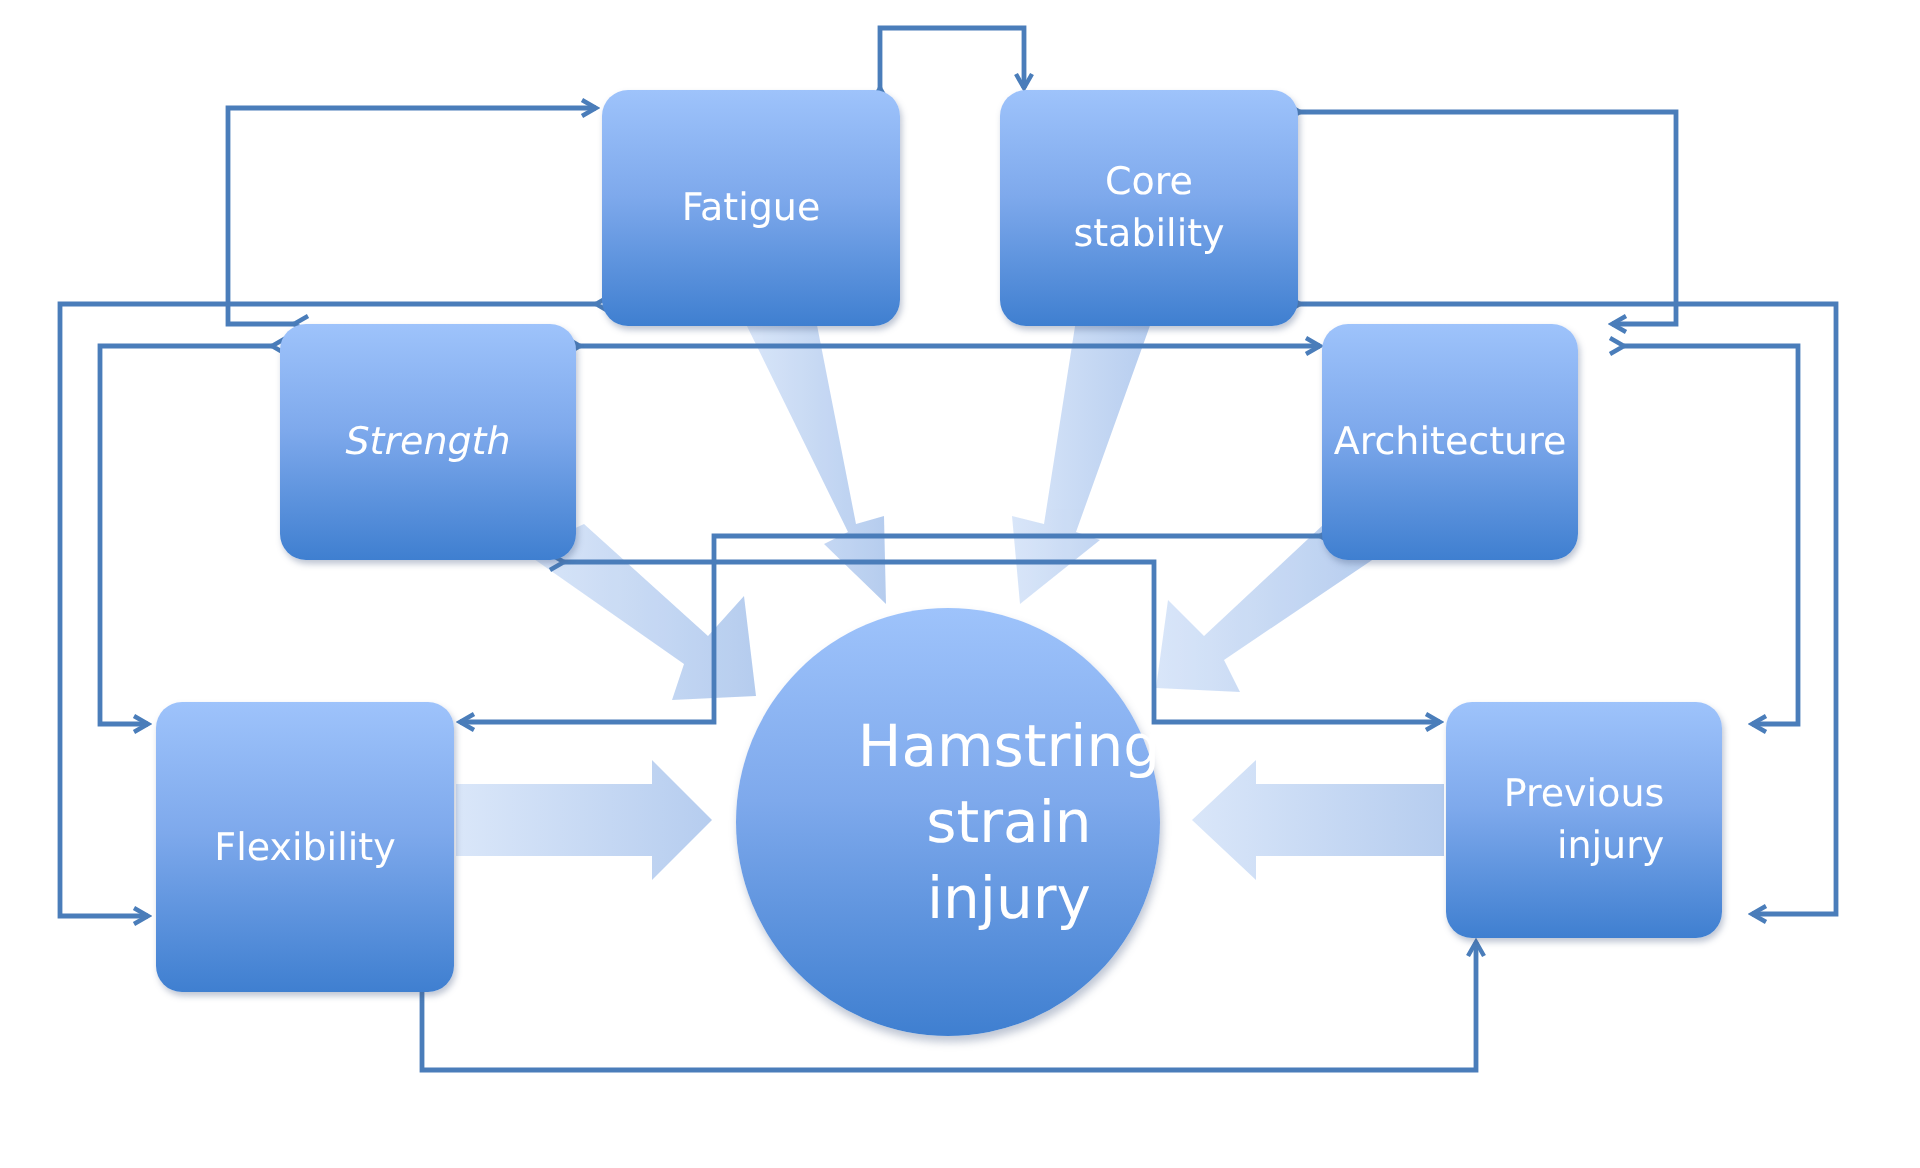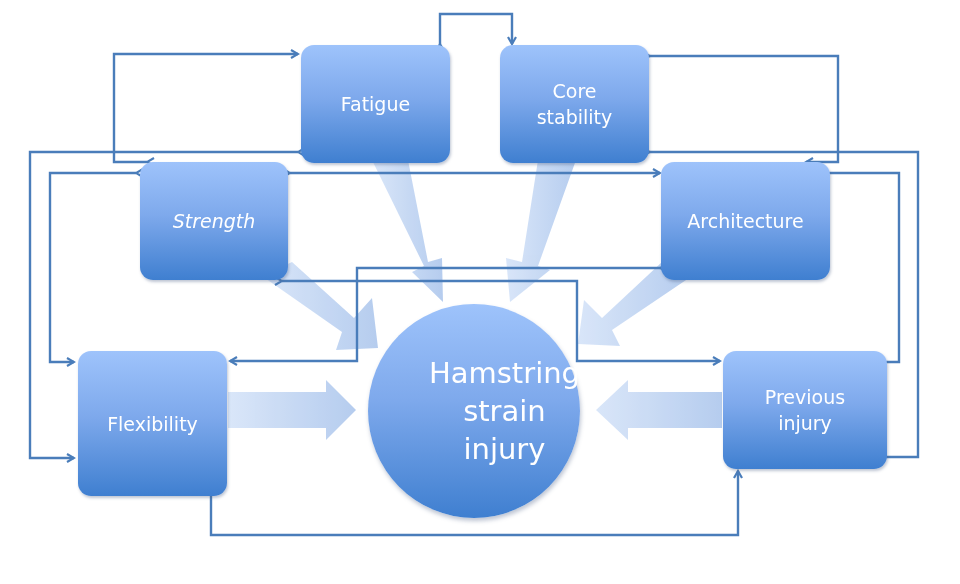--- a/index.html
+++ b/index.html
@@ -96,27 +96,27 @@
 
   <div class="node" style="left:301px; top:45px; width:149px; height:118px;">
     <span class="lbl">Fatigue</span>
   </div>
   <div class="node" style="left:500px; top:45px; width:149px; height:118px;">
     <span class="lbl">Core stability</span>
   </div>
   <div class="node" style="left:140px; top:162px; width:148px; height:118px;font-style:italic;">
     <span class="lbl">Strength</span>
   </div>
-  <div class="node" style="left:661px; top:162px; width:169px; height:118px;">
+  <div class="node" style="left:661px; top:162px; width:128px; height:118px;">
     <span class="lbl">Architecture</span>
   </div>
   <div class="node" style="left:78px; top:351px; width:149px; height:145px;">
     <span class="lbl">Flexibility</span>
   </div>
-  <div class="node" style="left:723px; top:351px; width:164px; height:118px;">
+  <div class="node" style="left:723px; top:351px; width:138px; height:118px;text-align:right;">
     <span class="lbl">Previous
 injury</span>
   </div>
 
   <div id="center">
     <span class="lbl">Hamstring
 strain
 injury</span>
   </div>
 </div>

